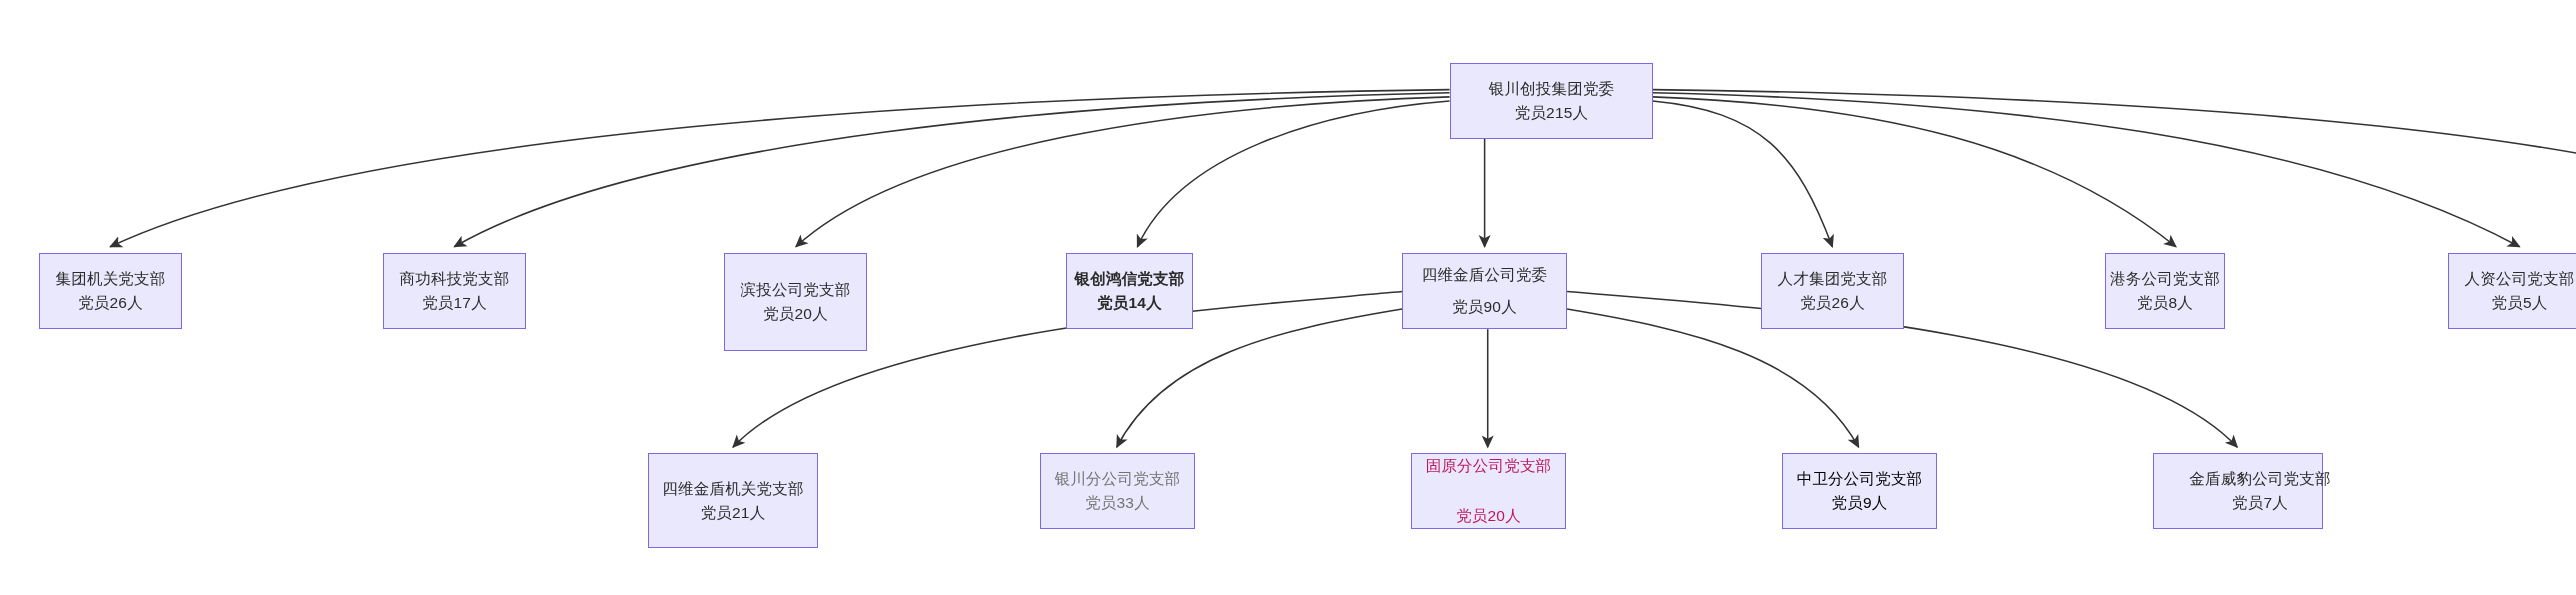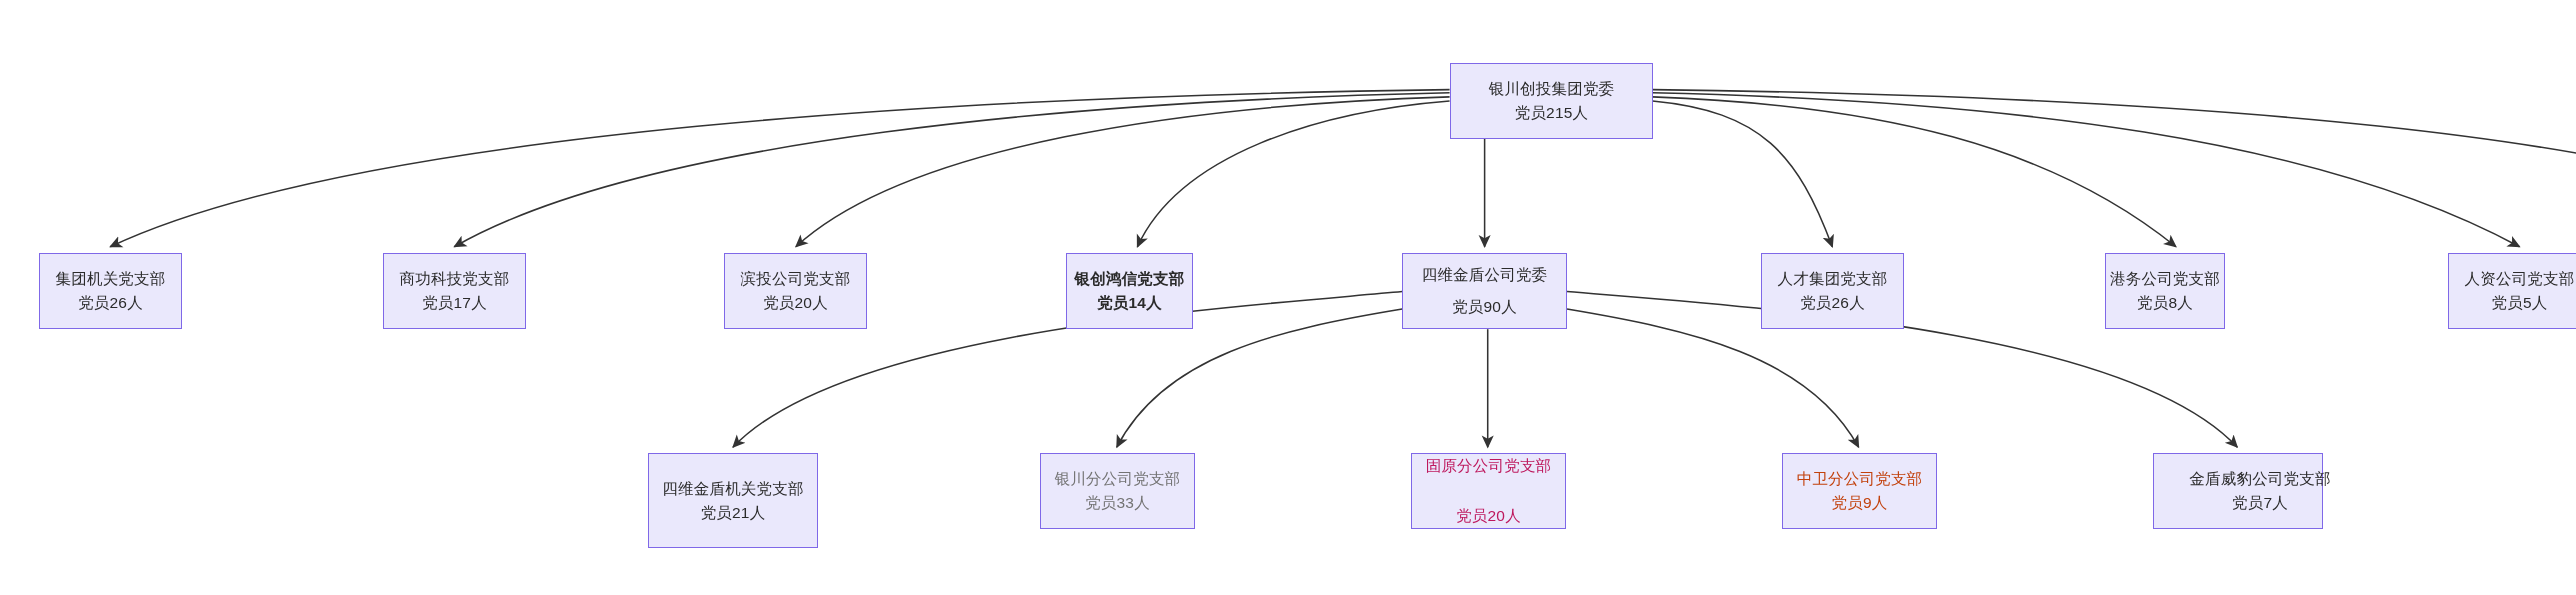--- a/index.html
+++ b/index.html
@@ -82,21 +82,21 @@
         <span class="line2">党员215人</span>
       </div>
       <div class="node" style="left: 39px; top: 253px; width: 143px; height: 76px; background: rgb(234, 232, 252); border-color: rgb(127, 104, 232); color: rgb(43, 43, 43);">
         <span class="line1">集团机关党支部</span>
         <span class="line2">党员26人</span>
       </div>
       <div class="node" style="left: 383px; top: 253px; width: 143px; height: 76px; background: rgb(234, 232, 252); border-color: rgb(127, 104, 232); color: rgb(43, 43, 43);">
         <span class="line1">商功科技党支部</span>
         <span class="line2">党员17人</span>
       </div>
-      <div class="node" style="left: 724px; top: 253px; width: 143px; height: 76px; background: rgb(234, 232, 252); border-color: rgb(127, 104, 232); color: rgb(43, 43, 43);">
+      <div class="node" style="left: 724px; top: 253px; width: 143px; height: 98px; background: rgb(234, 232, 252); border-color: rgb(127, 104, 232); color: rgb(43, 43, 43);">
         <span class="line1">滨投公司党支部</span>
         <span class="line2">党员20人</span>
       </div>
       <div class="node emphasis" style="left: 1066px; top: 253px; width: 127px; height: 76px; background: rgb(234, 232, 252); border-color: rgb(127, 104, 232); color: rgb(43, 43, 43);">
         <span class="line1">银创鸿信党支部</span>
         <span class="line2">党员14人</span>
       </div>
       <div class="node" style="left: 1402px; top: 253px; width: 165px; height: 76px; background: rgb(234, 232, 252); border-color: rgb(127, 104, 232); color: rgb(43, 43, 43); gap: 8px;">
         <span class="line1">四维金盾公司党委</span>
         <span class="line2">党员90人</span>
@@ -118,21 +118,21 @@
         <span class="line2">党员21人</span>
       </div>
       <div class="node" style="left: 1040px; top: 453px; width: 155px; height: 76px; background: rgb(234, 232, 252); border-color: rgb(127, 104, 232); color: #737373;">
         <span class="line1">银川分公司党支部</span>
         <span class="line2">党员33人</span>
       </div>
       <div class="node" style="left: 1411px; top: 453px; width: 155px; height: 76px; background: rgb(234, 232, 252); border-color: rgb(127, 104, 232); color: #be185d; justify-content: space-between;">
         <span class="line1">固原分公司党支部</span>
         <span class="line2">党员20人</span>
       </div>
-      <div class="node" style="left: 1782px; top: 453px; width: 155px; height: 76px; background: rgb(234, 232, 252); border-color: rgb(127, 104, 232); color: #c2410c;">
+      <div class="node" style="left: 1782px; top: 453px; width: 155px; height: 76px; background: rgb(234, 232, 252); border-color: rgb(127, 104, 232); color: #000000;">
         <span class="line1">中卫分公司党支部</span>
         <span class="line2">党员9人</span>
       </div>
       <div class="node" style="left: 2153px; top: 453px; width: 170px; height: 76px; background: rgb(234, 232, 252); border-color: rgb(127, 104, 232); color: rgb(43, 43, 43); padding-left: 44px;">
         <span class="line1">金盾威豹公司党支部</span>
         <span class="line2">党员7人</span>
       </div>
     </div>
 </div>
 

